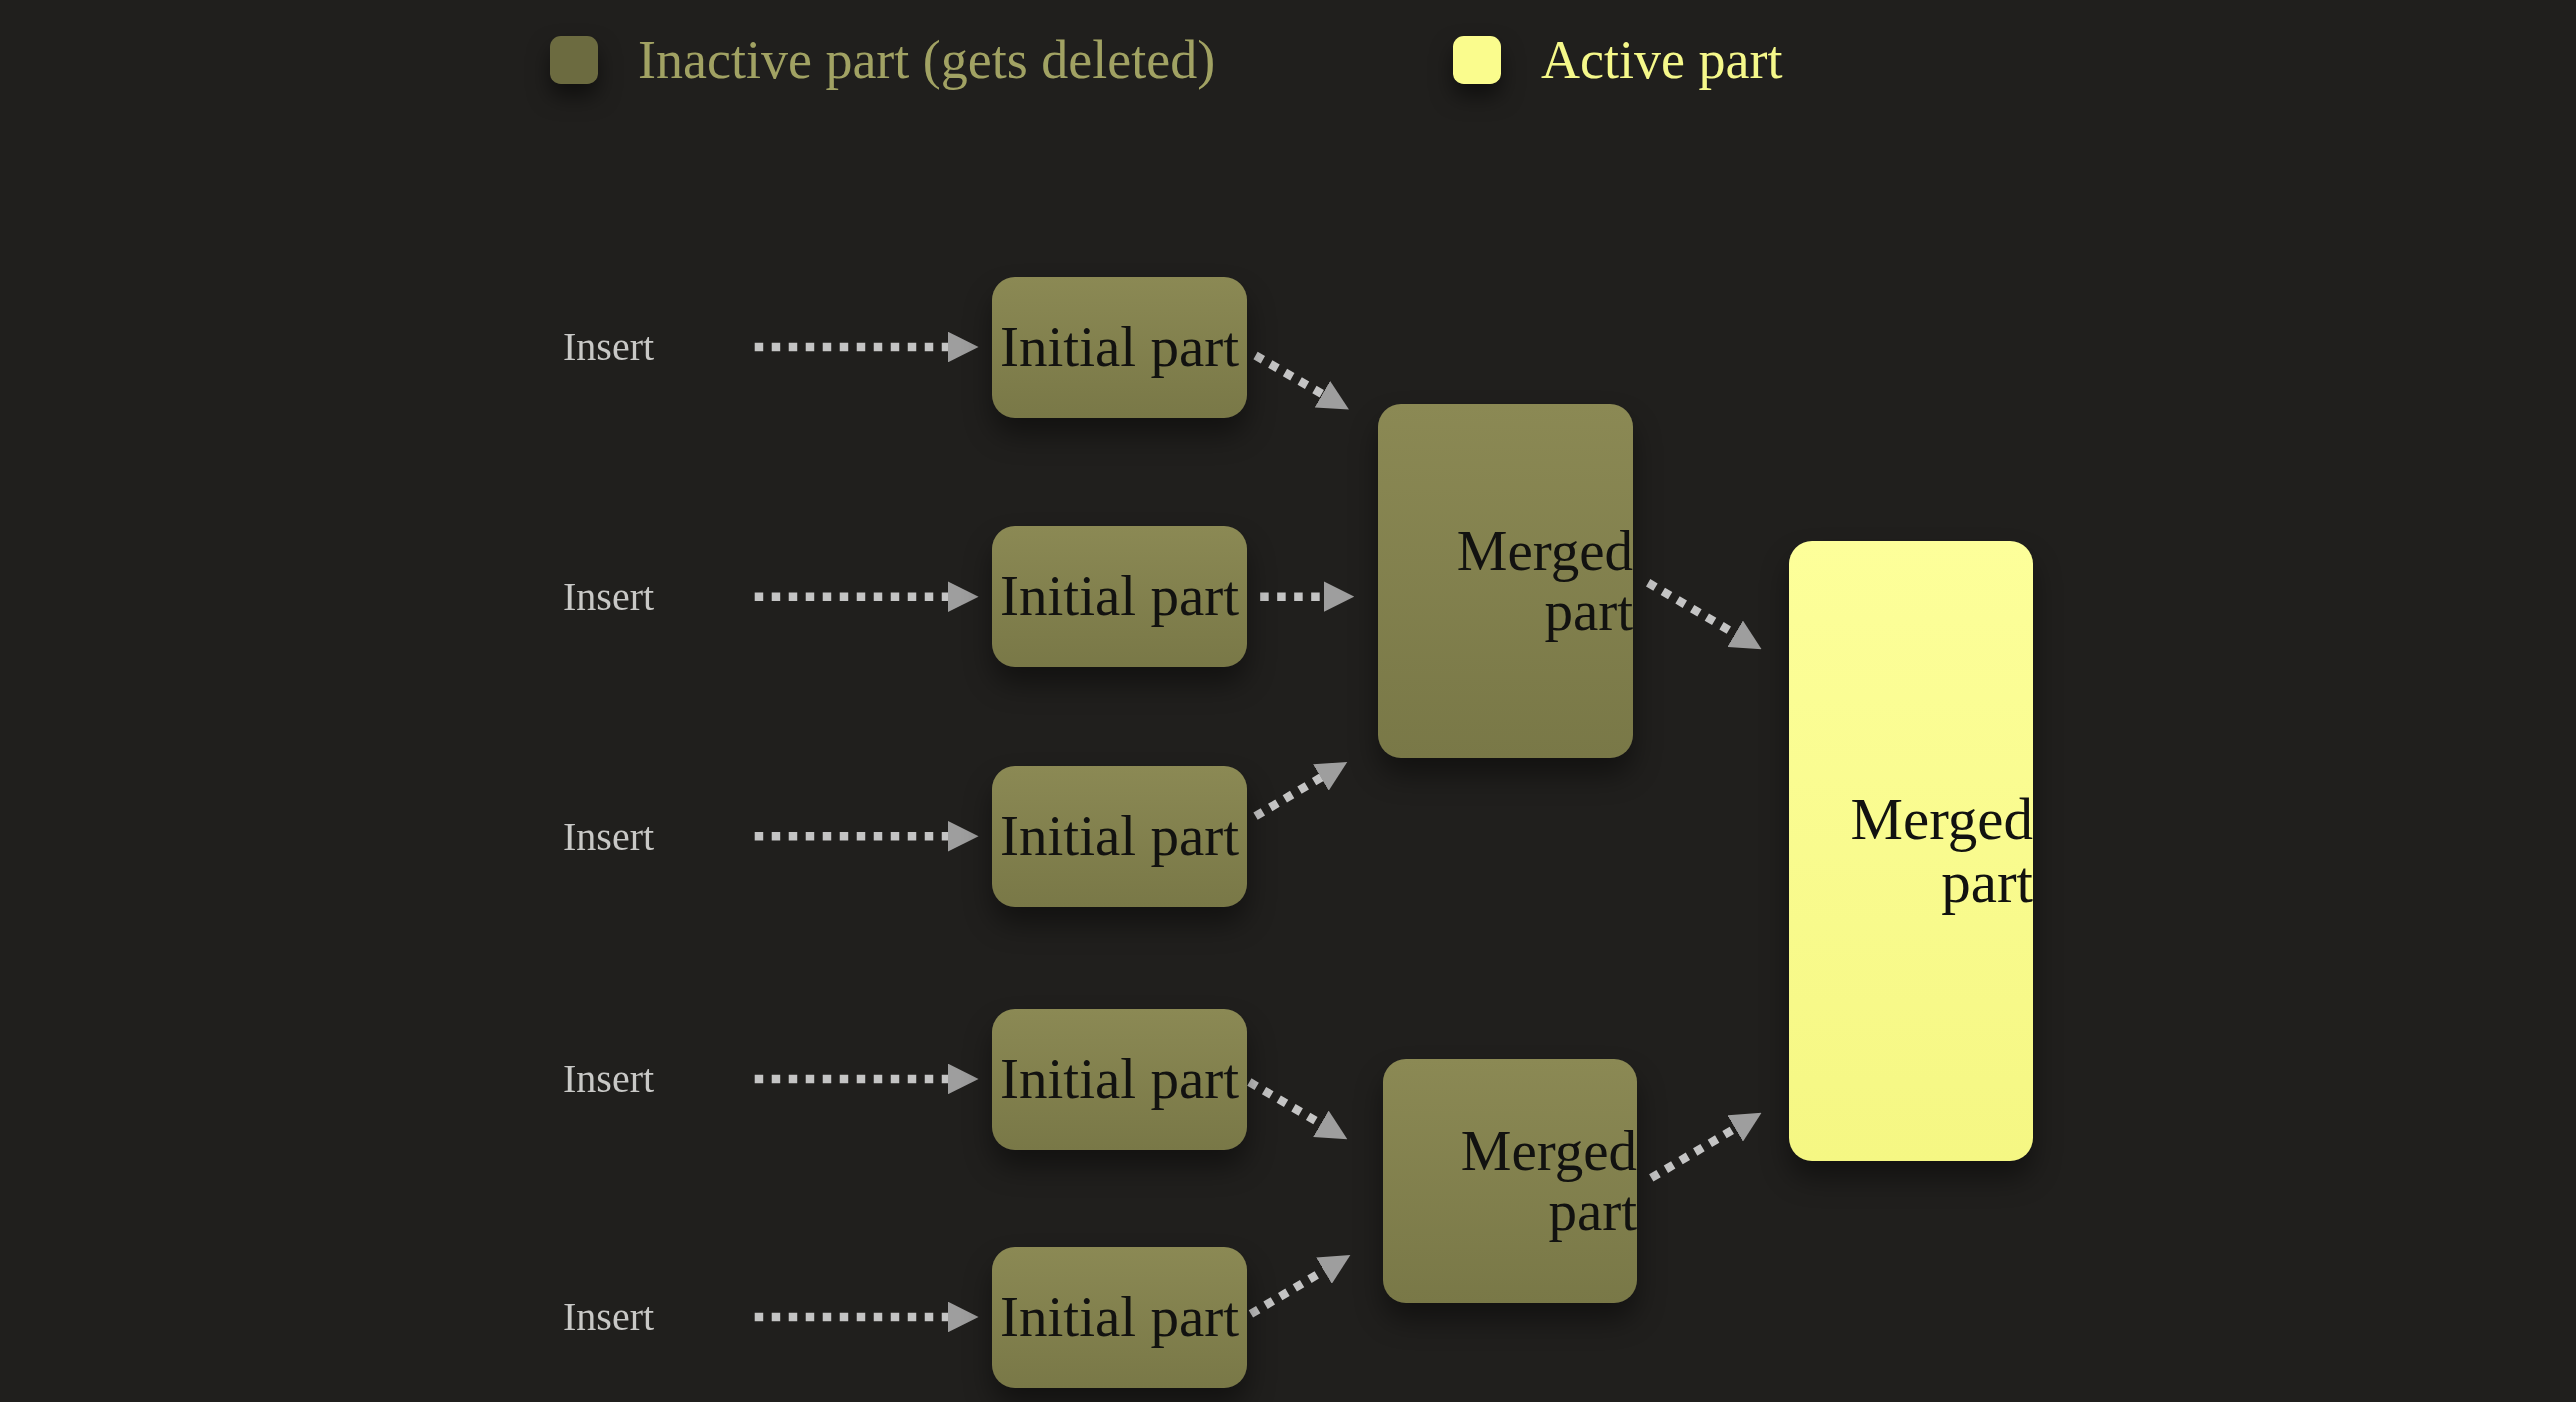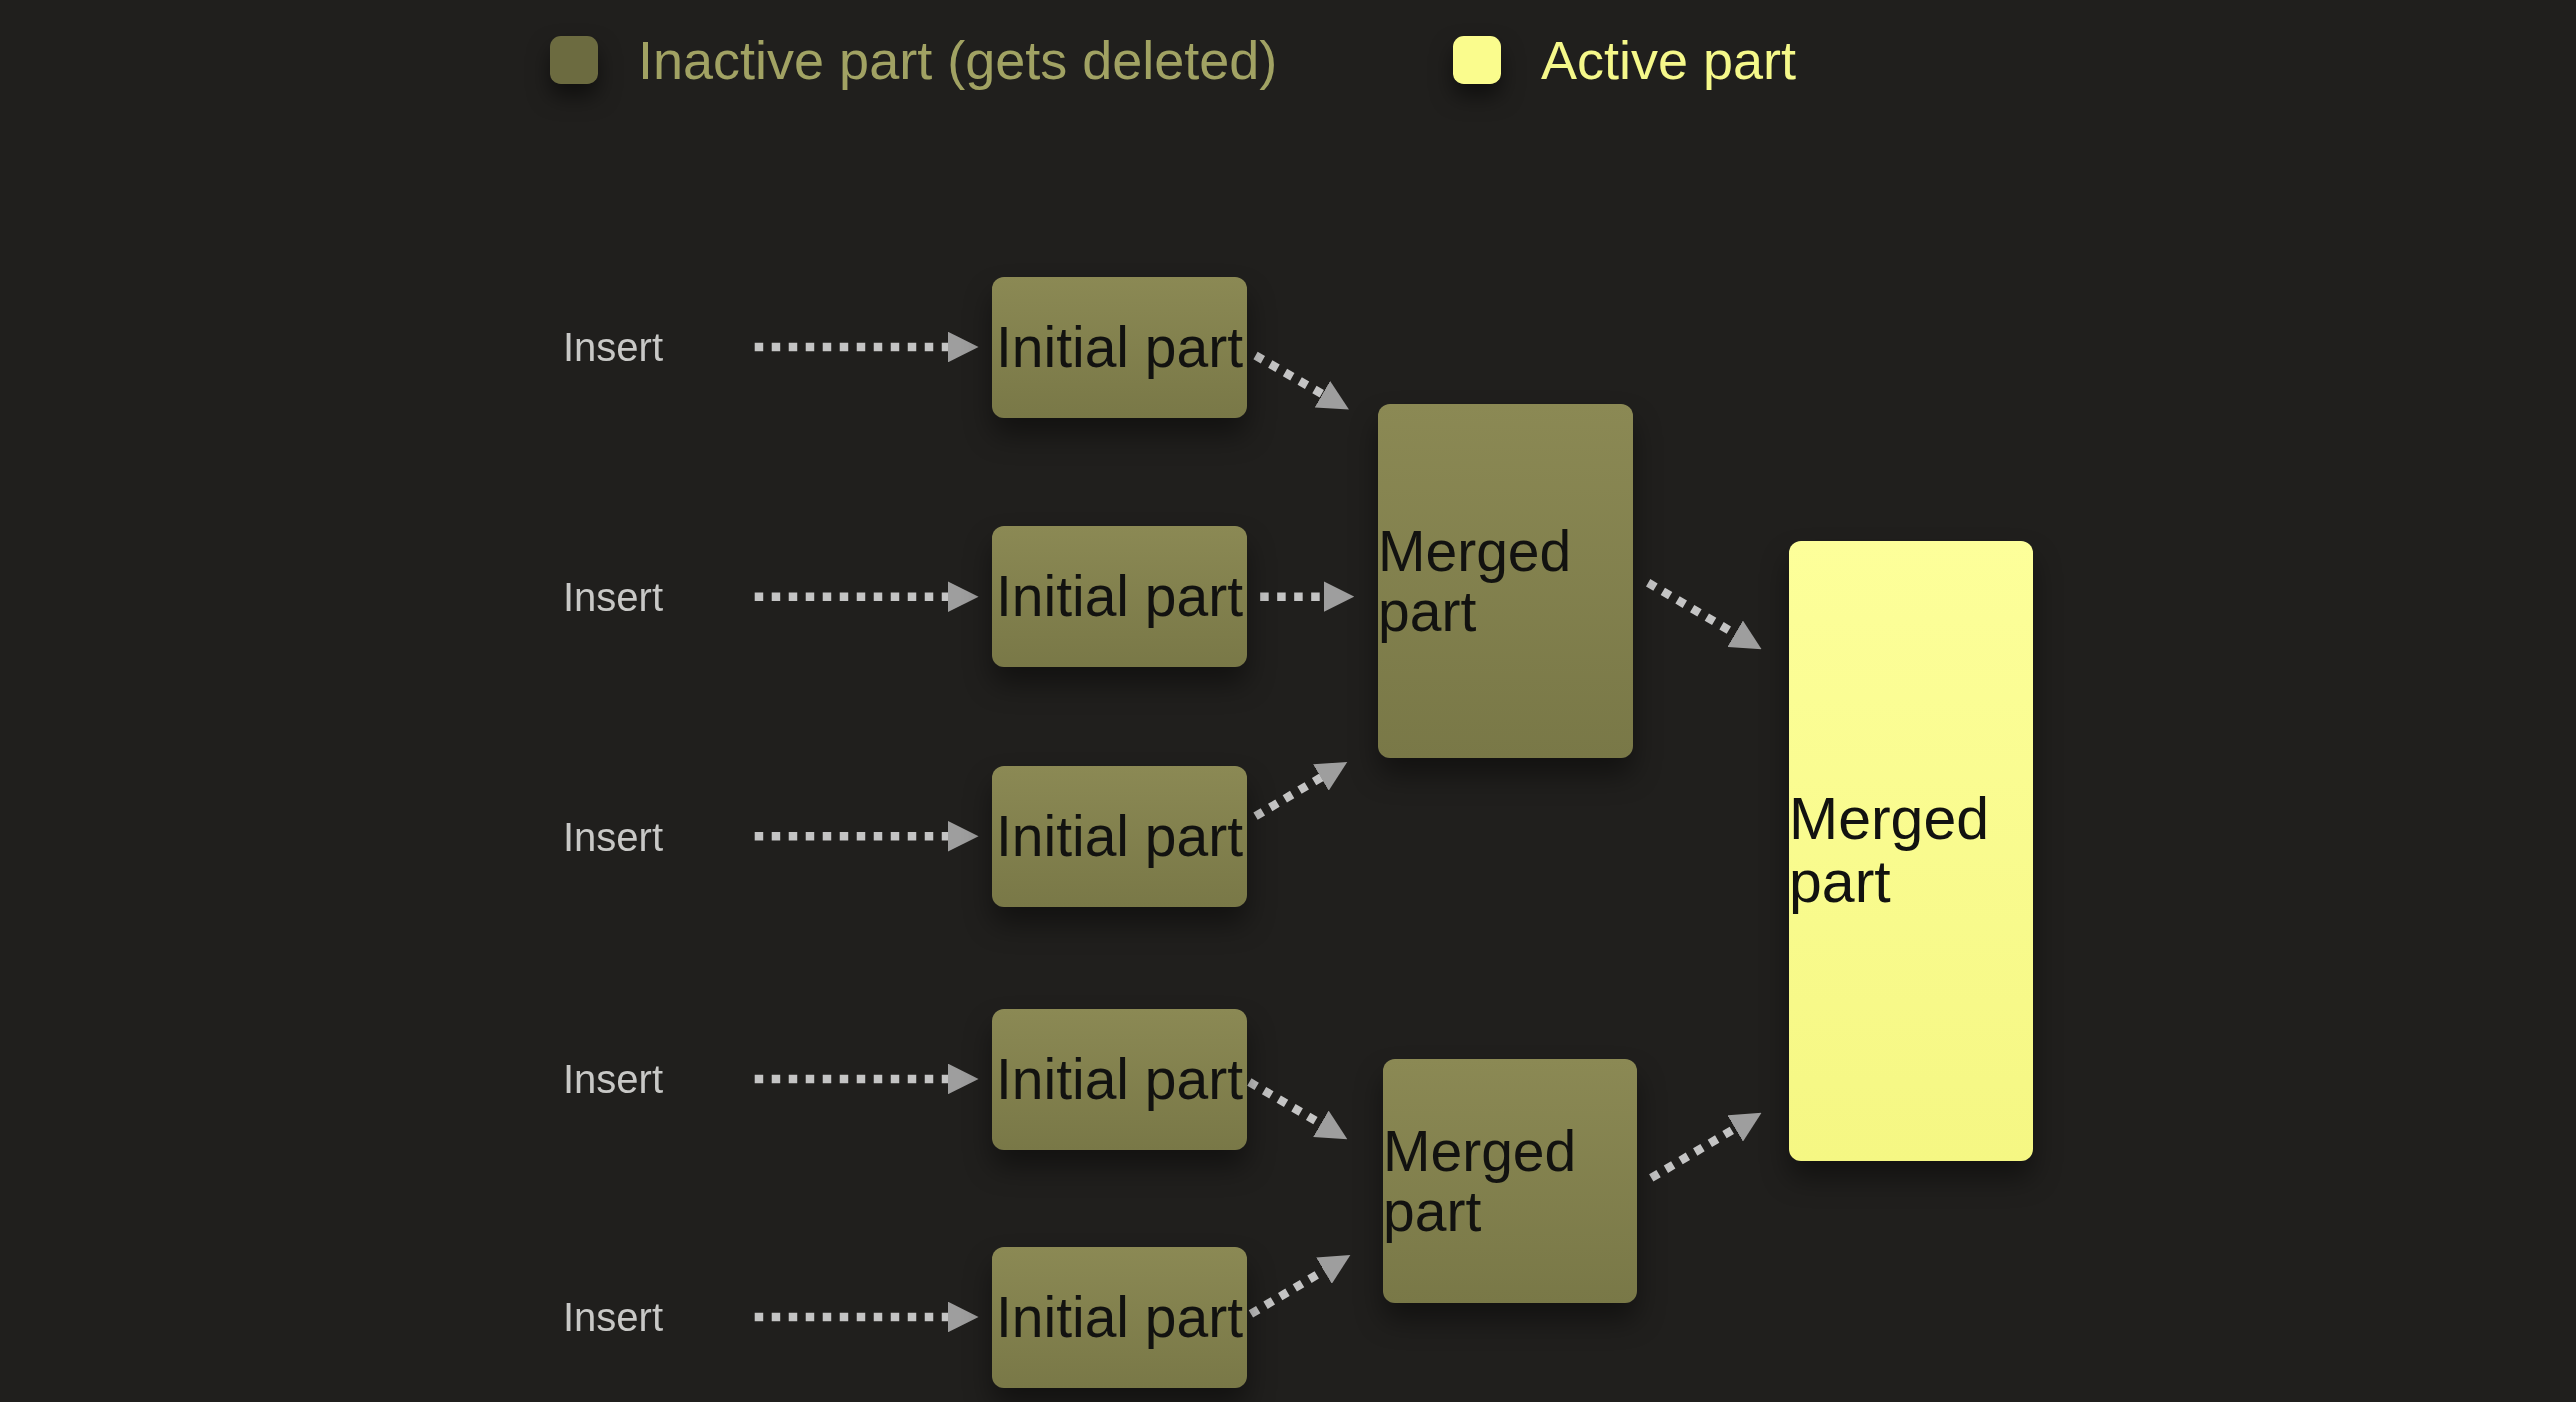--- a/index.html
+++ b/index.html
@@ -1,20 +1,20 @@
 <!DOCTYPE html>
 <html style="--background: #201f1d; --inactive-swatch: #6c6b40; --inactive-fill-top: #8b8954; --inactive-fill-bottom: #797847; --inactive-legend-text: #a1a263; --active-fill: #fafc8d; --active-fill-top: #fdff9a; --active-fill-bottom: #f5f783; --active-legend-text: #f5f88a; --node-text: #121210; --insert-text: #c8c8c6; --arrow-line: #c4c4c4; --arrow-head: #9e9e9e;font-size:12.4px"><head>
 <meta charset="utf-8">
 <style>
   html,body{margin:0;padding:0;background:#201f1d;}
   .canvas{
     position:relative;
     width:2576px;height:1402px;
     background:var(--background,#201f1d);
-    font-family:Liberation Sans, sans-serif;
+    font-family:Liberation Serif, serif;
     overflow:hidden;
   }
   
   .legend-item{
     position:absolute;top:33px;
     display:flex;align-items:center;gap:40px;
   }
   #legend-inactive{left:550px;}
   #legend-active{left:1409px;margin-left:44px;}
   .swatch{
@@ -30,24 +30,24 @@
   .insert{
     position:absolute;left:563px;
     font-size:40px;line-height:1;color:var(--insert-text,#c8c8c6);
     transform:translateY(-50%);white-space:nowrap;
   }
   .r1{top:347px}.r2{top:597px}.r3{top:837px}.r4{top:1079px}.r5{top:1317px}
   
   .node{
     position:absolute;
     display:flex;align-items:center;justify-content:center;
-    text-align:left;
+    text-align:right;
     font-size:57px;line-height:1.06;
     color:var(--node-text,#121210);
-    border-radius:12px;
+    border-radius:23px;
     box-shadow:0 17px 28px rgba(0,0,0,.42);
   }
   .node.inactive{background:linear-gradient(180deg,var(--inactive-fill-top,#8b8954),var(--inactive-fill-bottom,#797847));}
   .node.active{background:linear-gradient(180deg,var(--active-fill-top,#fdff9a),var(--active-fill-bottom,#f5f783));font-size:59px;}
   .initial{left:992px;width:255px;height:141px;}
   .p1{top:277px}.p2{top:526px}.p3{top:766px}.p4{top:1009px}.p5{top:1247px}
   .merged1{left:1378px;top:404px;width:255px;height:354px;}
   .merged2{left:1383px;top:1059px;width:254px;height:244px;}
   .final{left:1789px;top:541px;width:244px;height:620px;}
   

